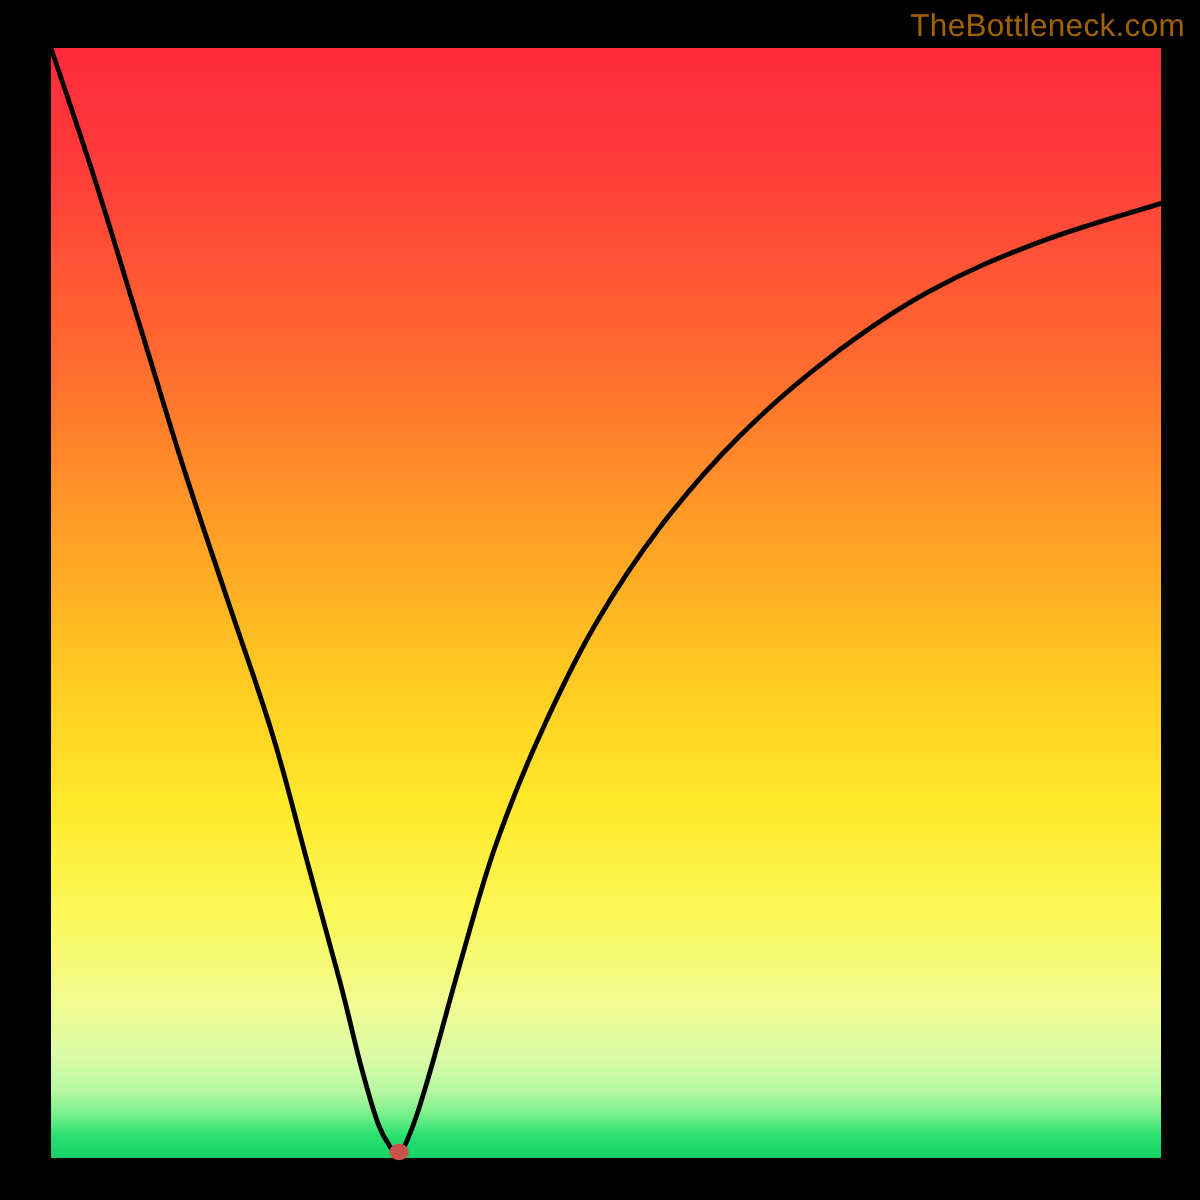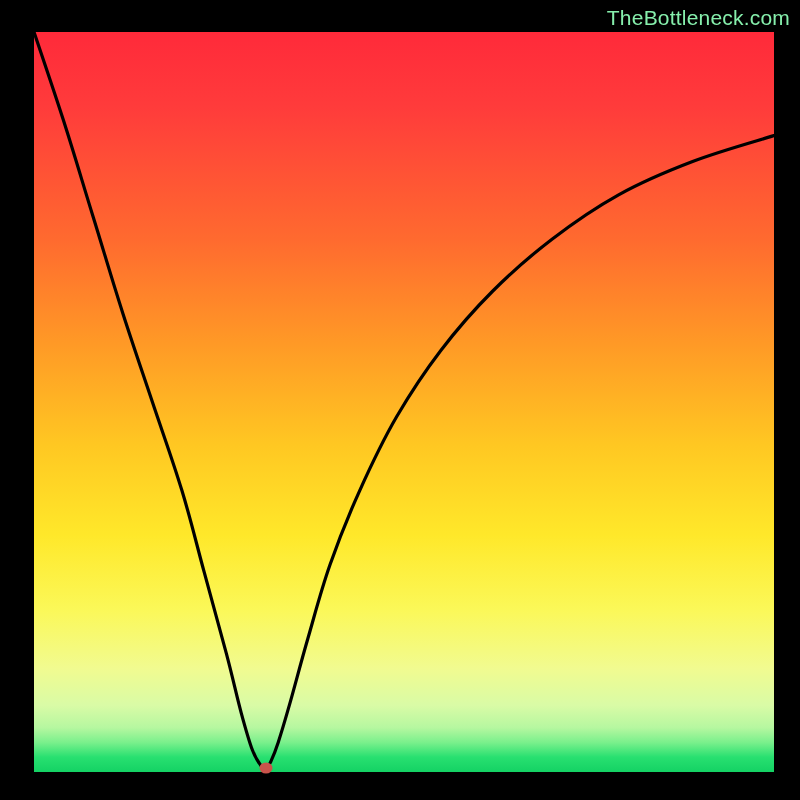--- a/index.html
+++ b/index.html
@@ -38,21 +38,21 @@
       #b6f7a0 94%,
       #7af08c 96%,
       #28e070 98%,
       #14d264 100%
     );
   }
   .watermark {
     position: absolute;
     top: 6px;
     right: 10px;
-    color: #86efac;
+    color: #a16207;
     font-size: 21px;
     font-weight: 500;
     letter-spacing: 0.2px;
     user-select: none;
   }
   svg.curve {
     position: absolute;
     left: 0;
     top: 0;
     width: 740px;

